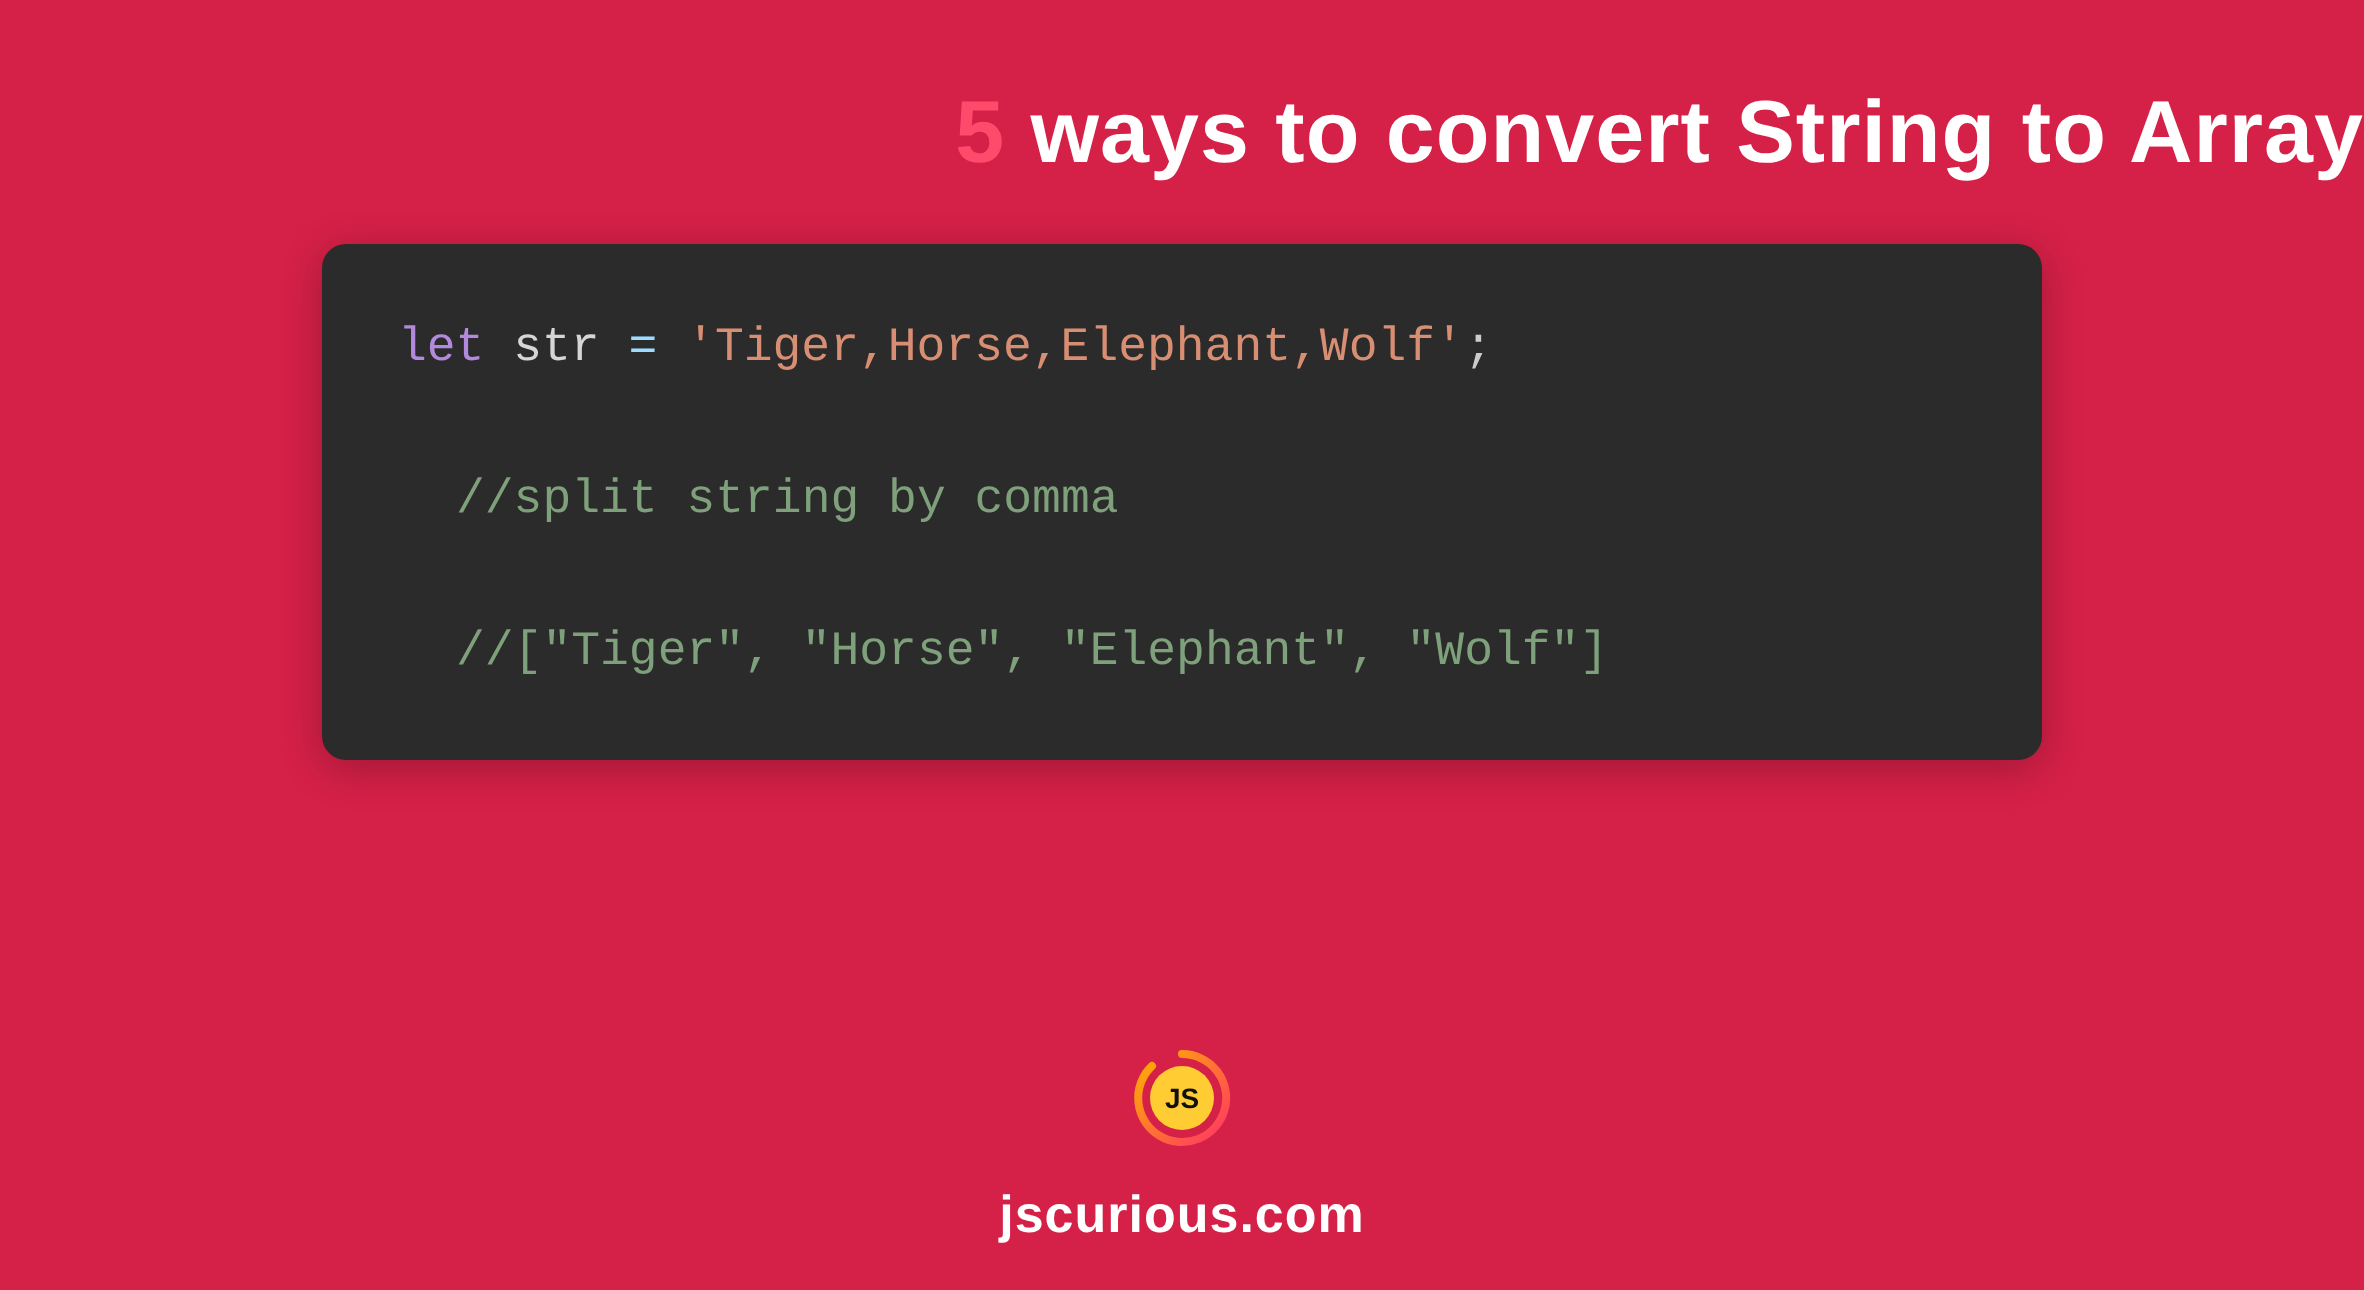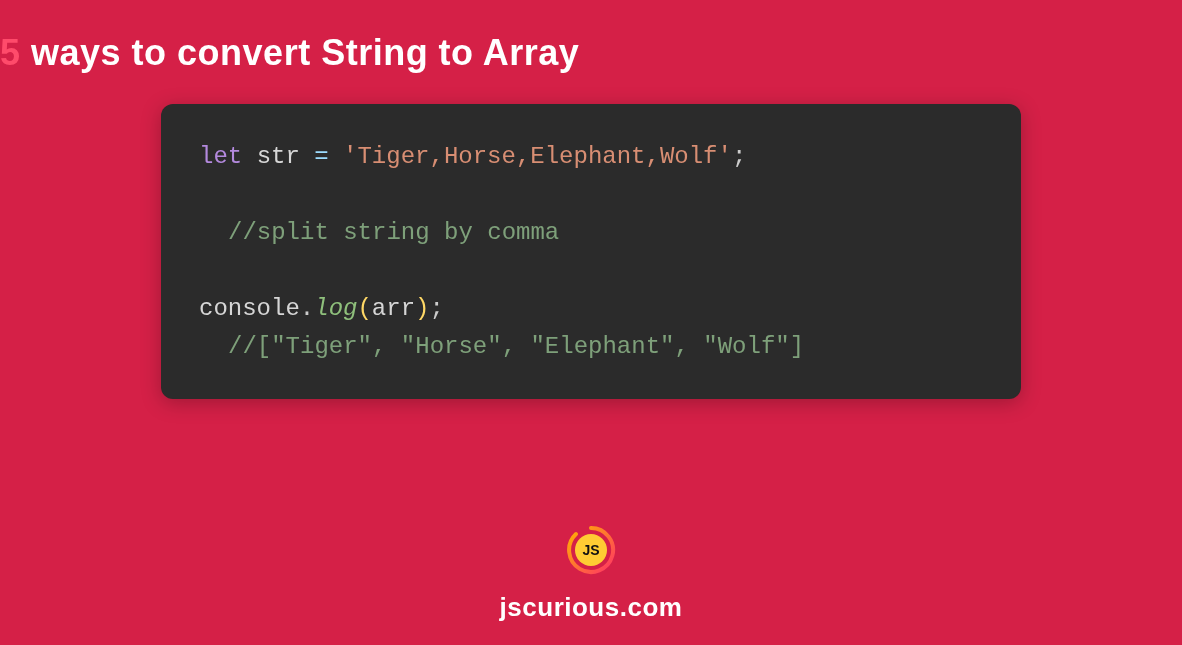--- a/index.html
+++ b/index.html
@@ -5,25 +5,25 @@
   * { margin: 0; padding: 0; box-sizing: border-box; }
   body {
     width: 1182px;
     height: 645px;
     background: #d52047;
     font-family: -apple-system, BlinkMacSystemFont, "Segoe UI", Arial, sans-serif;
     overflow: hidden;
     position: relative;
   }
   .title {
-    text-align: left;
+    text-align: right;
     color: #fff;
-    font-size: 36px;
+    font-size: 44px;
     font-weight: 800;
-    padding-top: 32px;
+    padding-top: 42px;
     letter-spacing: 0.5px;
   }
   .title-num {
     color: #ff4b6b;
   }
   .code-block {
     width: 860px;
     margin: 30px auto 0 auto;
     background: #2b2b2b;
     border-radius: 12px;
@@ -72,21 +72,20 @@
 
 <div class="title">
   <span class="title-num">5</span><span> ways to convert String to Array</span>
 </div>
 
 <div class="code-block">
 <div><span class="kw">let</span> <span class="var">str</span> <span class="op">=</span> <span class="str">'Tiger,Horse,Elephant,Wolf'</span><span class="semicolon">;</span></div>
 <div>&nbsp;</div>
 <div class="cmt">//split string by comma</div>
 <div>&nbsp;</div>
-<div><span class="con">console</span><span class="dot">.</span><span class="fn">log</span><span class="paren">(</span><span class="var">arr</span><span class="paren">)</span><span class="semicolon">;</span></div>
 <div class="cmt">//["Tiger", "Horse", "Elephant", "Wolf"]</div>
 </div>
 
 <div class="footer">
   <div class="logo">
     <svg viewBox="0 0 52 52">
       <defs>
         <linearGradient id="g1" x1="0" y1="0" x2="1" y2="1">
           <stop offset="0%" stop-color="#ffb300"></stop>
           <stop offset="100%" stop-color="#ff3366"></stop>

